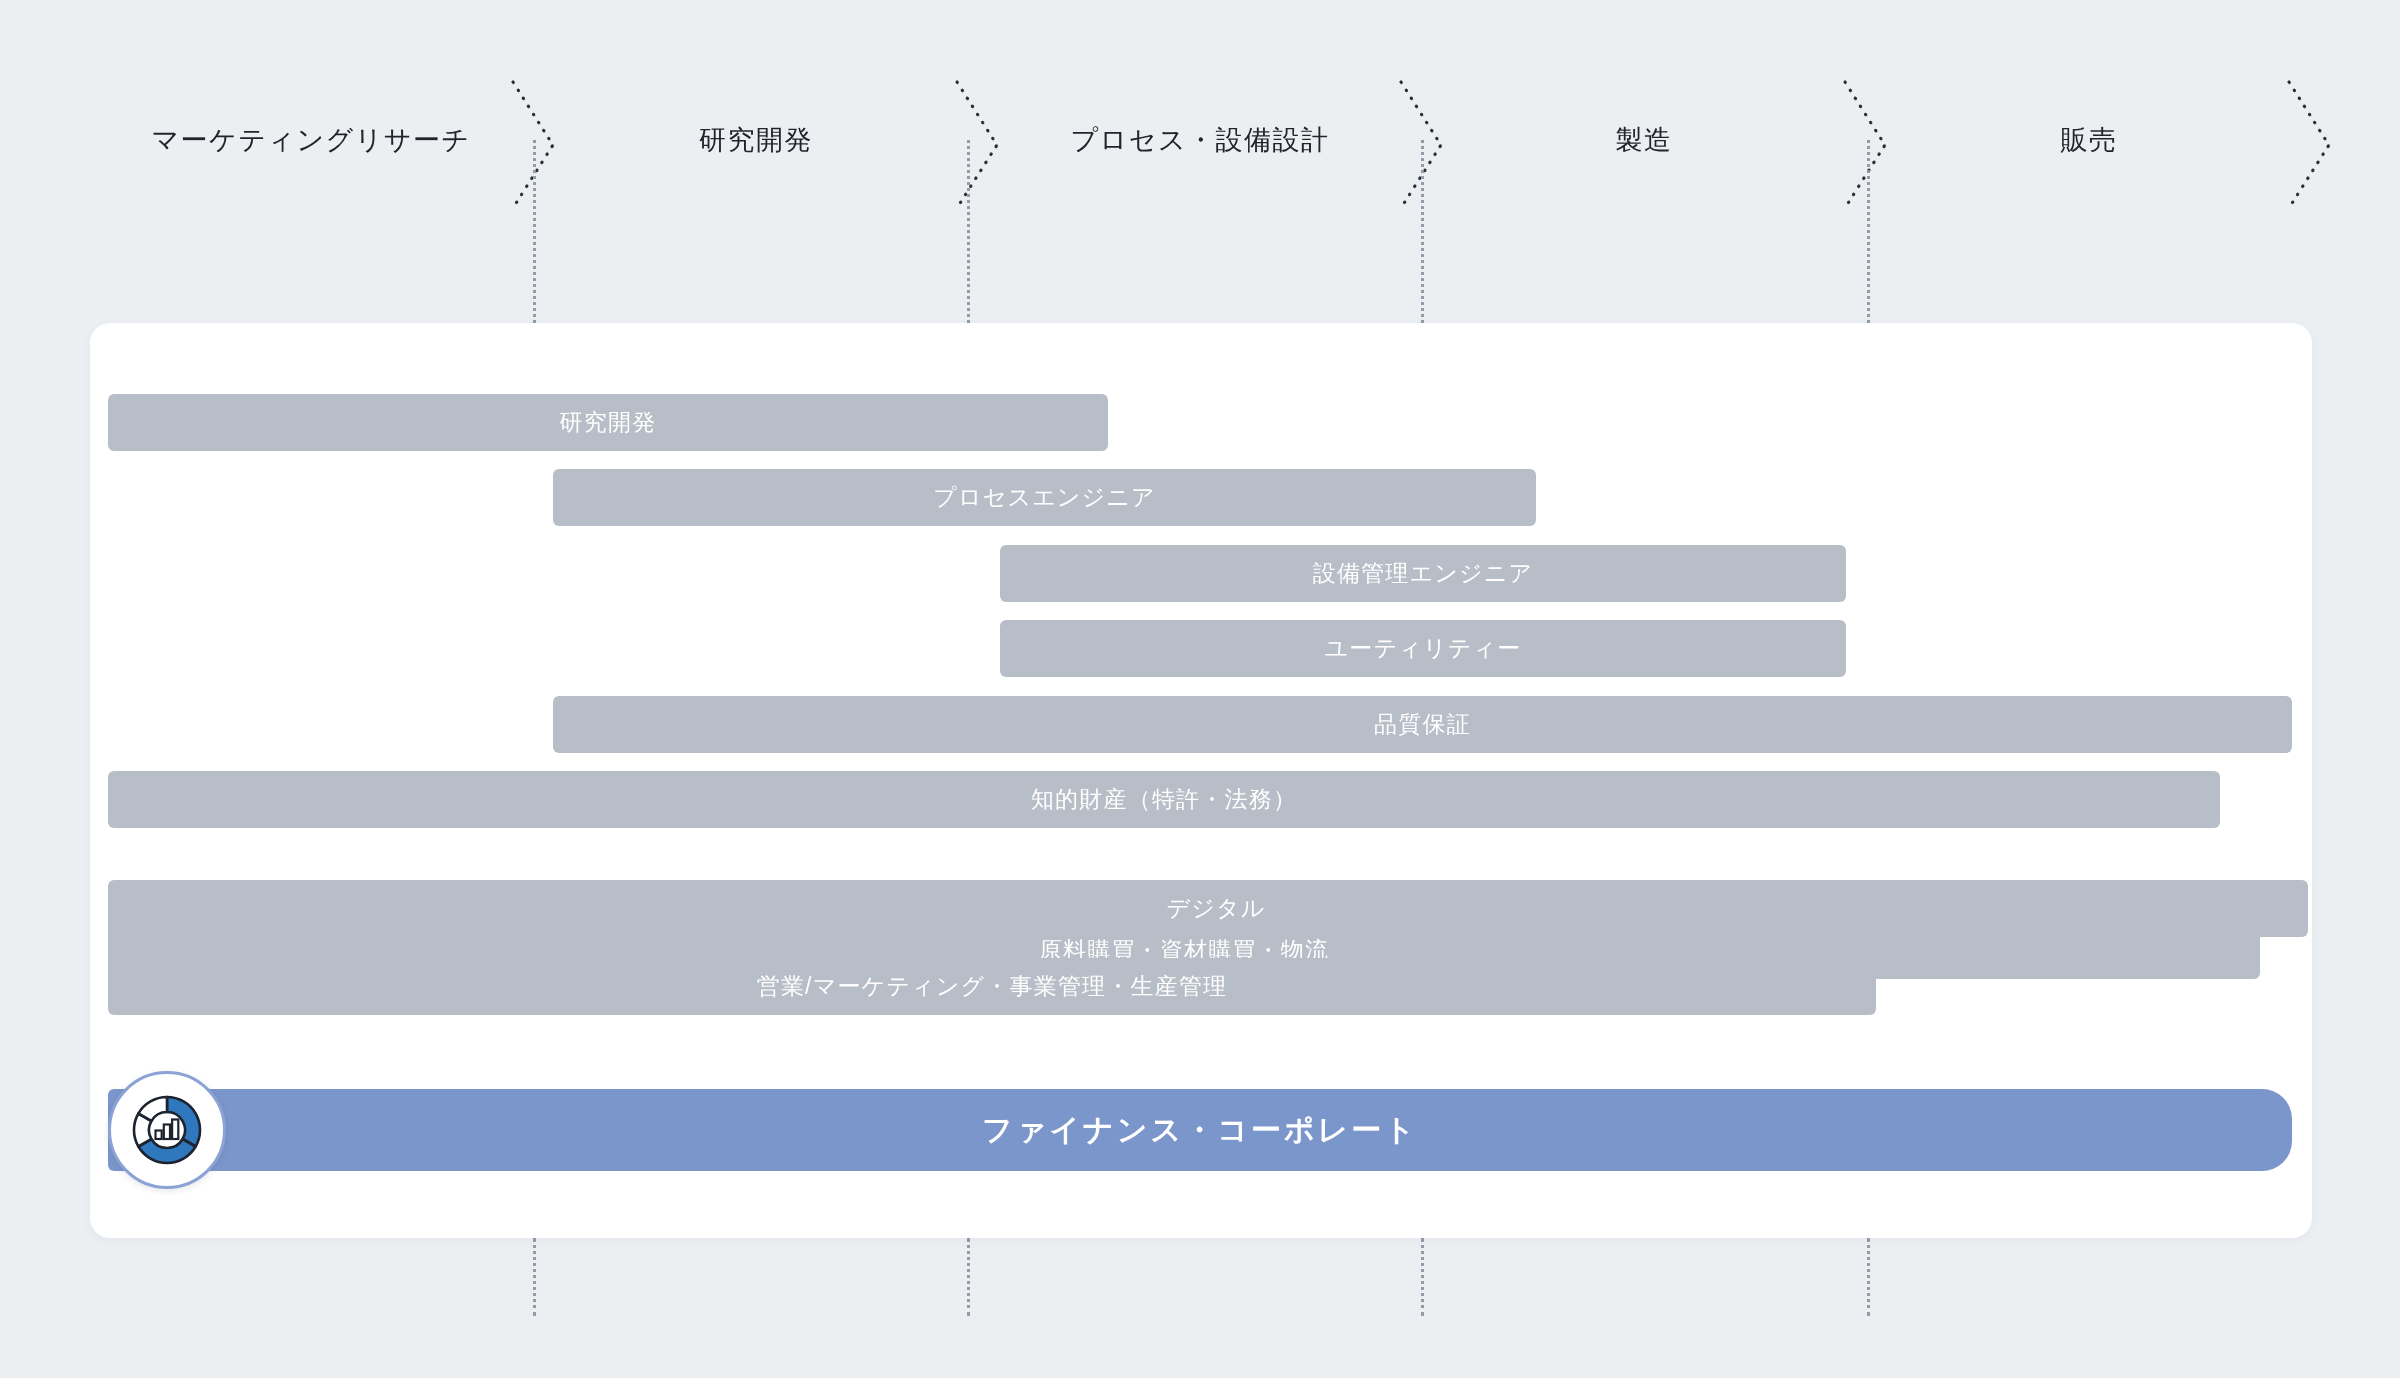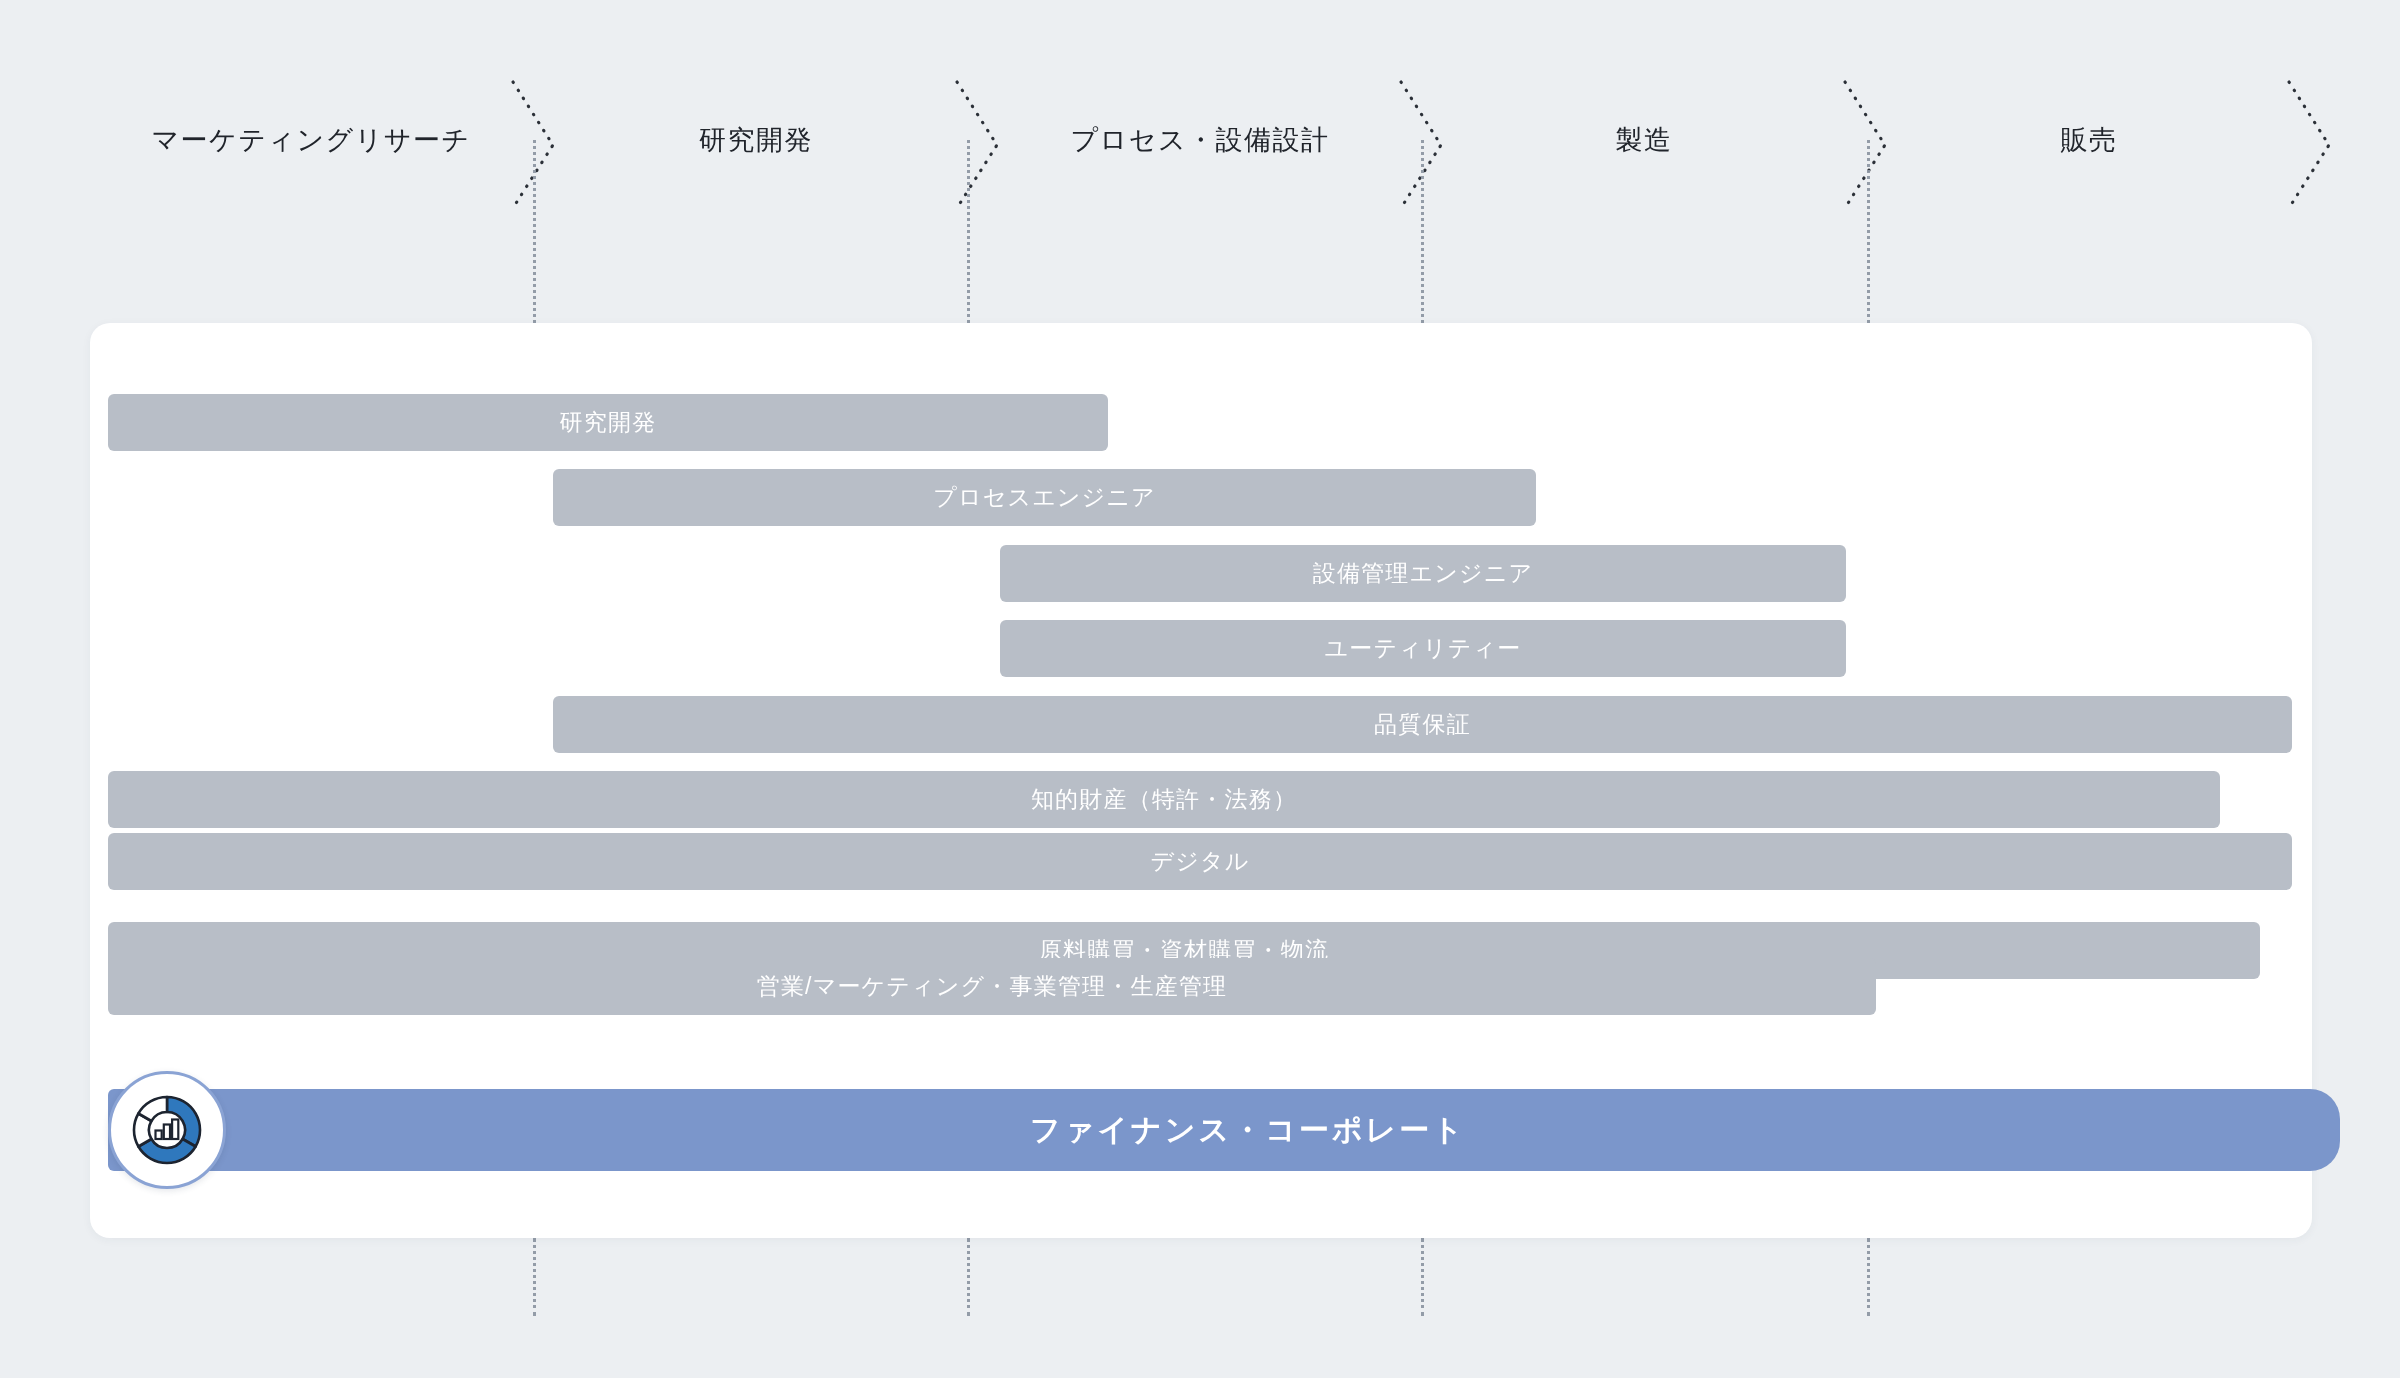--- a/index.html
+++ b/index.html
@@ -168,30 +168,30 @@
       </div>
       <div class="bar" style="left: 1000px; top: 620px; width: 846px; text-align: center;">
         <span class="bar-label">ユーティリティー</span>
       </div>
       <div class="bar" style="left: 553px; top: 696px; width: 1739px;">
         <span class="bar-label">品質保証</span>
       </div>
       <div class="bar" style="left: 108px; top: 771px; width: 2112px;">
         <span class="bar-label">知的財産（特許・法務）</span>
       </div>
-      <div class="bar" style="left: 108px; top: 833px; width: 2184px;">
+      <div class="bar" style="left: 108px; top: 880px; width: 2184px; padding-left: 16px;">
         <span class="bar-label">デジタル</span>
       </div>
       <div class="bar" style="left: 108px; top: 922px; width: 2152px;">
         <span class="bar-label">原料購買・資材購買・物流</span>
       </div>
       <div class="bar" style="left: 108px; top: 958px; width: 1768px;">
         <span class="bar-label">営業/マーケティング・事業管理・生産管理</span>
       </div>
-      <div class="bar highlight" style="left: 108px; top: 1089px; width: 2184px; padding-left: 48px;">
+      <div class="bar highlight" style="left: 108px; top: 1089px; width: 2184px;">
         <span class="bar-label">ファイナンス・コーポレート</span>
       </div>
     </div>
 
   <div class="badge" id="badge" style="left: 108px; top: 1071px; width: 118px; height: 118px;">
     <svg width="86" height="86" viewBox="0 0 86 86" aria-hidden="true">
 
       <g transform="translate(43,43)">
 
         <path d="M 0 -33 A 33 33 0 0 1 28.6 16.5 L 15.6 9 A 18 18 0 0 0 0 -18 Z" fill="#2f78bd" stroke="#1d2430" stroke-width="2.6" stroke-linejoin="round"></path>

